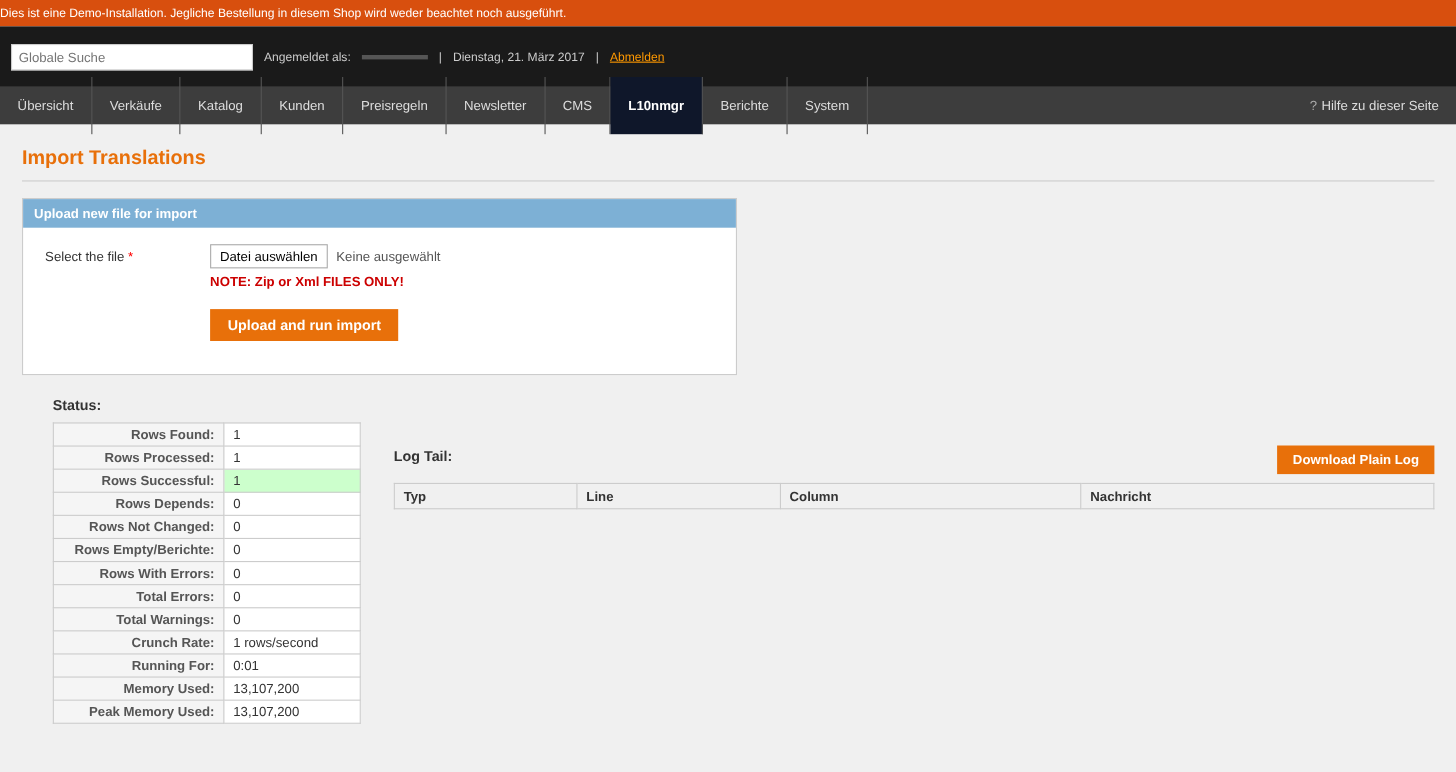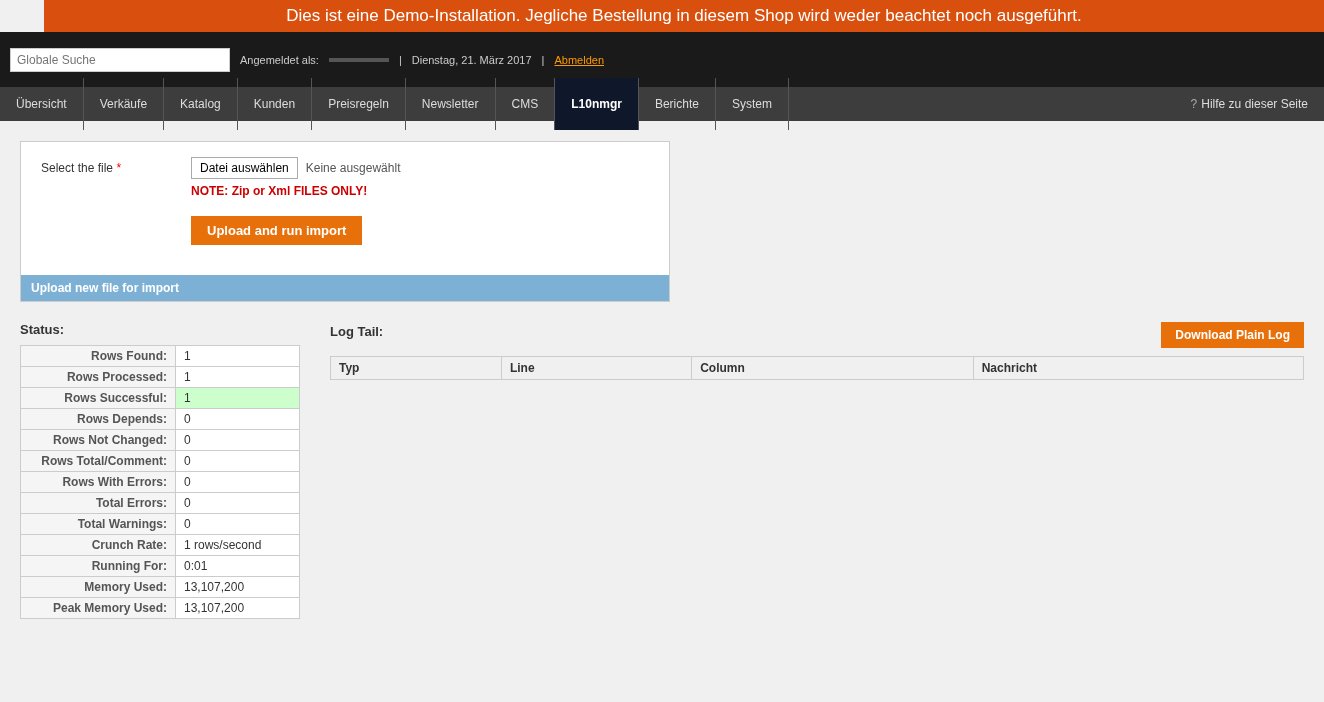--- a/index.html
+++ b/index.html
@@ -2,24 +2,23 @@
 <html><head>
   <meta charset="utf-8">
   <style>
     * { margin: 0; padding: 0; box-sizing: border-box; }
     body { font-family: Arial, Helvetica, sans-serif; font-size: 12px; background: #f0f0f0; min-width: 1324px; }
 
     
     #demo-banner {
       background: #d84f0e;
       color: #fff;
-      text-align: center;
+      text-align: left;
       padding: 6px 0;
-      font-size: 17px;
-      margin-left: 44px;
+      font-size: 11px;
     }
 
     
     #header {
       background: #1a1a1a;
       display: flex;
       align-items: center;
       padding: 0 10px;
       height: 55px;
     }
@@ -166,22 +165,22 @@
       font-weight: bold;
     }
 
     
     #bottom-area {
       display: flex;
       gap: 30px;
       align-items: flex-start;
     }
 
-    #status-section { flex: 0 0 auto; }
-    #log-section { flex: 1; }
+    #status-section { flex: 0 0 auto; margin-left: 28px; }
+    #log-section { flex: 1; margin-top: 44px; }
 
     .section-title {
       font-size: 13px;
       font-weight: bold;
       color: #333;
       margin-bottom: 8px;
     }
 
     #status-table {
       border-collapse: collapse;
@@ -268,42 +267,43 @@
   <div class="nav-item">Berichte</div>
   <div class="nav-item">System</div>
   <div id="nav-help">
     <span style="color:#aaa;">?</span>
     <span>Hilfe zu dieser Seite</span>
   </div>
 </div>
 
 <div id="main">
 
+  <div id="page-title">Import Translations</div>
 
   <div id="upload-panel">
+    <div id="upload-panel-header">Upload new file for import</div>
     <div id="upload-panel-body">
       <div class="form-row">
         <div class="form-label">
           <span>Select the file</span>
           <span class="required-star"> *</span>
         </div>
         <div class="form-field">
           <div class="file-row">
             <button id="file-button">Datei auswählen</button>
             <span id="file-name">Keine ausgewählt</span>
           </div>
           <div id="file-note">NOTE: Zip or Xml FILES ONLY!</div>
         </div>
       </div>
       <div class="form-row">
         <div class="form-label"></div>
         <button id="upload-button">Upload and run import</button>
       </div>
     </div>
-    <div id="upload-panel-header">Upload new file for import</div>
   </div>
 
   <div id="bottom-area">
 
     <div id="status-section">
       <div class="section-title">Status:</div>
       <table id="status-table">
         <tbody id="status-tbody">
             <tr>
               <td>Rows Found:</td>
@@ -319,21 +319,21 @@
             </tr>
             <tr>
               <td>Rows Depends:</td>
               <td>0</td>
             </tr>
             <tr>
               <td>Rows Not Changed:</td>
               <td>0</td>
             </tr>
             <tr>
-              <td>Rows Total/Comment:</td>
+              <td>Rows Empty/Berichte:</td>
               <td>0</td>
             </tr>
             <tr>
               <td>Rows With Errors:</td>
               <td>0</td>
             </tr>
             <tr>
               <td>Total Errors:</td>
               <td>0</td>
             </tr>

